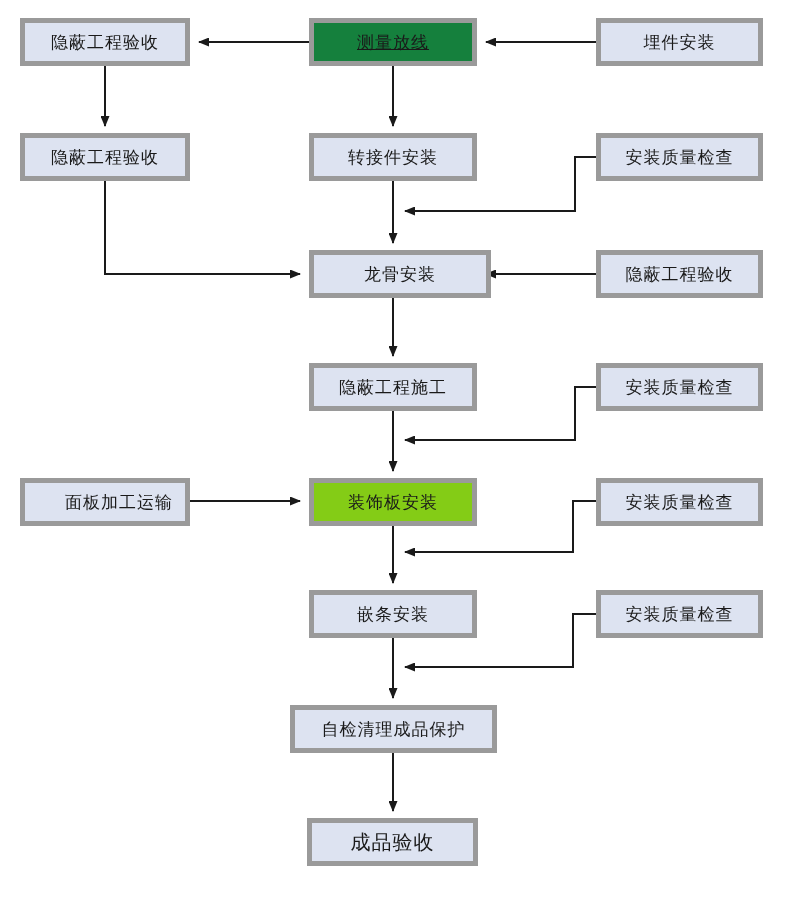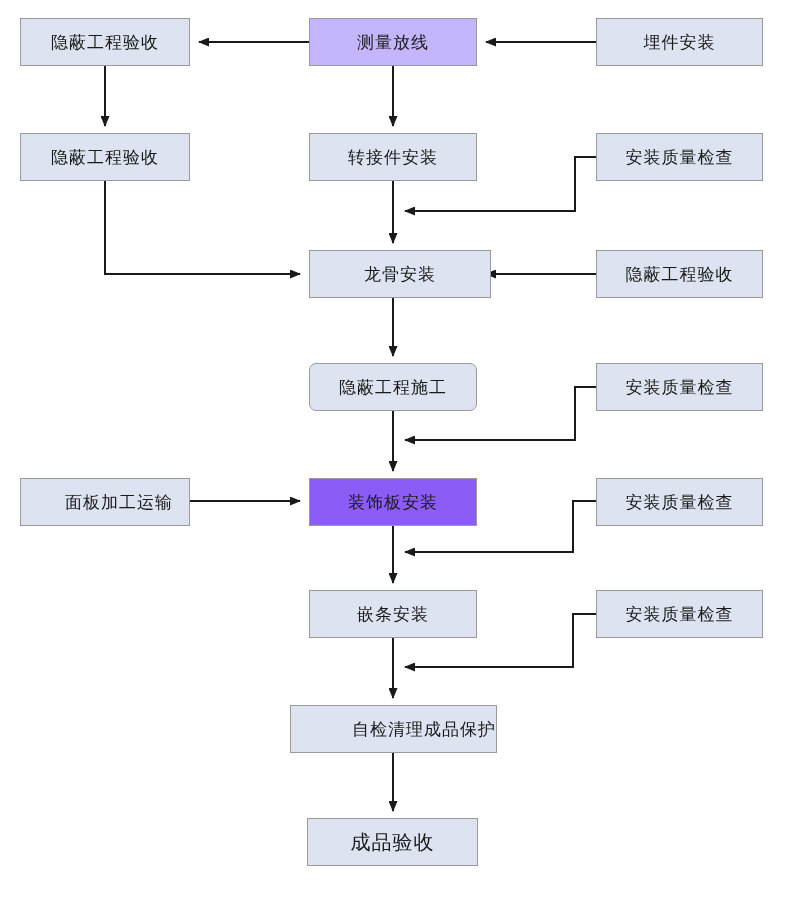--- a/index.html
+++ b/index.html
@@ -25,21 +25,21 @@
     left: 0;
     top: 0;
     width: 793px;
     height: 900px;
     display: block;
   }
   .node-box {
     position: absolute;
     box-sizing: border-box;
     background: #dde3f1;
-    border: 1px solid #3b82f6;
+    border: 5px solid #3b82f6;
     display: flex;
     align-items: center;
     justify-content: center;
     color: #1a1a1a;
     font-size: 17px;
     letter-spacing: 1px;
     line-height: 1;
     white-space: nowrap;
     user-select: none;
   }
@@ -74,62 +74,62 @@
         <polyline points="393,526 393,583" fill="none" stroke="#1a1a1a" stroke-width="2" stroke-linejoin="miter" stroke-linecap="butt" marker-end="url(#arrowhead)"></polyline>
         <polyline points="596,614 573,614 573,667 405,667" fill="none" stroke="#1a1a1a" stroke-width="2" stroke-linejoin="miter" stroke-linecap="butt" marker-end="url(#arrowhead)"></polyline>
         <polyline points="393,638 393,698" fill="none" stroke="#1a1a1a" stroke-width="2" stroke-linejoin="miter" stroke-linecap="butt" marker-end="url(#arrowhead)"></polyline>
         <polyline points="393,753 393,811" fill="none" stroke="#1a1a1a" stroke-width="2" stroke-linejoin="miter" stroke-linecap="butt" marker-end="url(#arrowhead)"></polyline>
       </g>
   </svg>
   <div id="nodes-layer">
       <div class="node-box" style="left: 20px; top: 18px; width: 170px; height: 48px; background: rgb(221, 227, 241); border-color: rgb(154, 154, 154); font-size: 17px;">
         <span class="node-label">隐蔽工程验收</span>
       </div>
-      <div class="node-box" style="left: 309px; top: 18px; width: 168px; height: 48px; background: #c4b5fd; border-color: rgb(154, 154, 154); font-size: 17px;">
+      <div class="node-box" style="left: 309px; top: 18px; width: 168px; height: 48px; background: #15803d; border-color: rgb(154, 154, 154); font-size: 17px; text-decoration: underline;">
         <span class="node-label">测量放线</span>
       </div>
       <div class="node-box" style="left: 596px; top: 18px; width: 167px; height: 48px; background: rgb(221, 227, 241); border-color: rgb(154, 154, 154); font-size: 17px;">
         <span class="node-label">埋件安装</span>
       </div>
       <div class="node-box" style="left: 20px; top: 133px; width: 170px; height: 48px; background: rgb(221, 227, 241); border-color: rgb(154, 154, 154); font-size: 17px;">
         <span class="node-label">隐蔽工程验收</span>
       </div>
       <div class="node-box" style="left: 309px; top: 133px; width: 168px; height: 48px; background: rgb(221, 227, 241); border-color: rgb(154, 154, 154); font-size: 17px; justify-content: center;">
         <span class="node-label">转接件安装</span>
       </div>
       <div class="node-box" style="left: 596px; top: 133px; width: 167px; height: 48px; background: rgb(221, 227, 241); border-color: rgb(154, 154, 154); font-size: 17px;">
         <span class="node-label">安装质量检查</span>
       </div>
       <div class="node-box" style="left: 309px; top: 250px; width: 182px; height: 48px; background: rgb(221, 227, 241); border-color: rgb(154, 154, 154); font-size: 17px;">
         <span class="node-label">龙骨安装</span>
       </div>
       <div class="node-box" style="left: 596px; top: 250px; width: 167px; height: 48px; background: rgb(221, 227, 241); border-color: rgb(154, 154, 154); font-size: 17px;">
         <span class="node-label">隐蔽工程验收</span>
       </div>
-      <div class="node-box" style="left: 309px; top: 363px; width: 168px; height: 48px; background: rgb(221, 227, 241); border-color: rgb(154, 154, 154); font-size: 17px; border-radius: 7px;">
+      <div class="node-box" style="left: 309px; top: 363px; width: 168px; height: 48px; background: rgb(221, 227, 241); border-color: rgb(154, 154, 154); font-size: 17px;">
         <span class="node-label">隐蔽工程施工</span>
       </div>
       <div class="node-box" style="left: 596px; top: 363px; width: 167px; height: 48px; background: rgb(221, 227, 241); border-color: rgb(154, 154, 154); font-size: 17px;">
         <span class="node-label">安装质量检查</span>
       </div>
       <div class="node-box" style="left: 20px; top: 478px; width: 170px; height: 48px; background: rgb(221, 227, 241); border-color: rgb(154, 154, 154); font-size: 17px; padding-left: 28px;">
         <span class="node-label">面板加工运输</span>
       </div>
-      <div class="node-box" style="left: 309px; top: 478px; width: 168px; height: 48px; background: #8b5cf6; border-color: rgb(154, 154, 154); font-size: 17px;">
+      <div class="node-box" style="left: 309px; top: 478px; width: 168px; height: 48px; background: #84cc16; border-color: rgb(154, 154, 154); font-size: 17px;">
         <span class="node-label">装饰板安装</span>
       </div>
       <div class="node-box" style="left: 596px; top: 478px; width: 167px; height: 48px; background: rgb(221, 227, 241); border-color: rgb(154, 154, 154); font-size: 17px;">
         <span class="node-label">安装质量检查</span>
       </div>
       <div class="node-box" style="left: 309px; top: 590px; width: 168px; height: 48px; background: rgb(221, 227, 241); border-color: rgb(154, 154, 154); font-size: 17px; justify-content: center;">
         <span class="node-label">嵌条安装</span>
       </div>
       <div class="node-box" style="left: 596px; top: 590px; width: 167px; height: 48px; background: rgb(221, 227, 241); border-color: rgb(154, 154, 154); font-size: 17px;">
         <span class="node-label">安装质量检查</span>
       </div>
-      <div class="node-box" style="left: 290px; top: 705px; width: 207px; height: 48px; background: rgb(221, 227, 241); border-color: rgb(154, 154, 154); font-size: 17px; justify-content: flex-end;">
+      <div class="node-box" style="left: 290px; top: 705px; width: 207px; height: 48px; background: rgb(221, 227, 241); border-color: rgb(154, 154, 154); font-size: 17px;">
         <span class="node-label">自检清理成品保护</span>
       </div>
       <div class="node-box" style="left: 307px; top: 818px; width: 171px; height: 48px; background: rgb(221, 227, 241); border-color: rgb(154, 154, 154); font-size: 20px;">
         <span class="node-label">成品验收</span>
       </div>
     </div>
 </div>
 
 </body></html>

